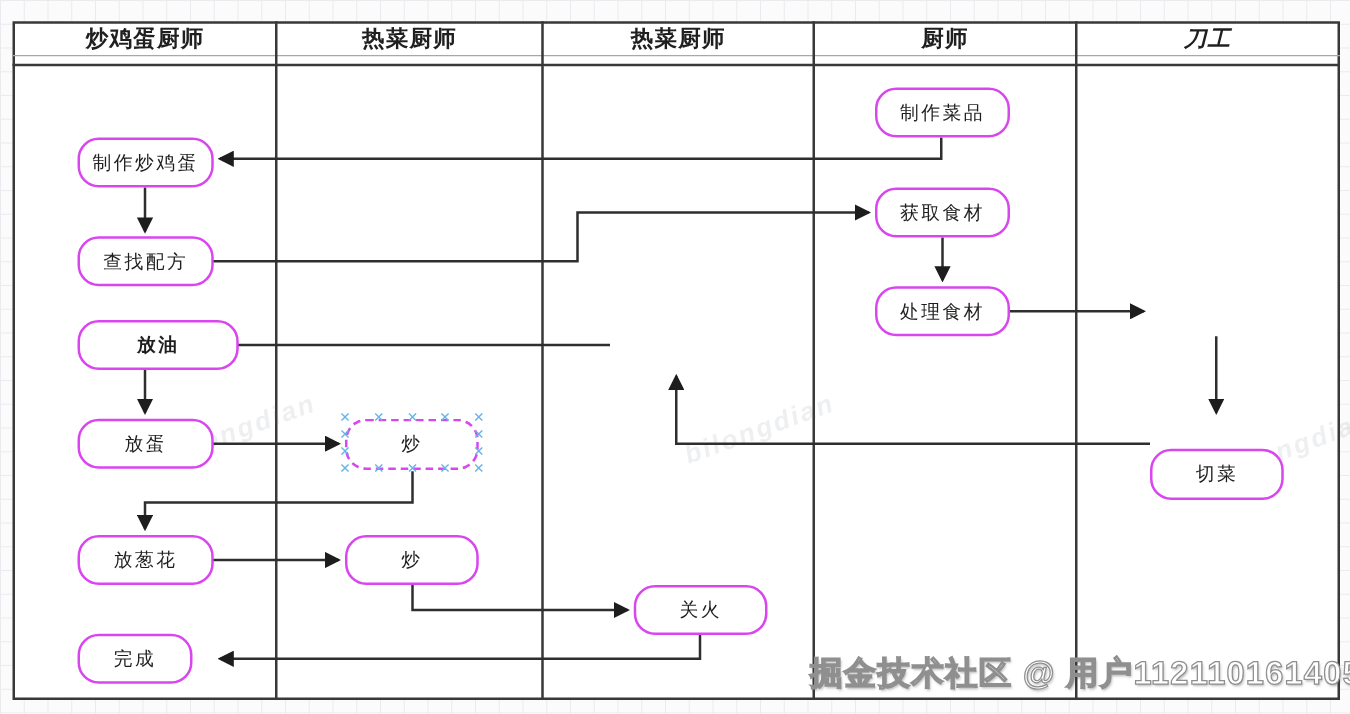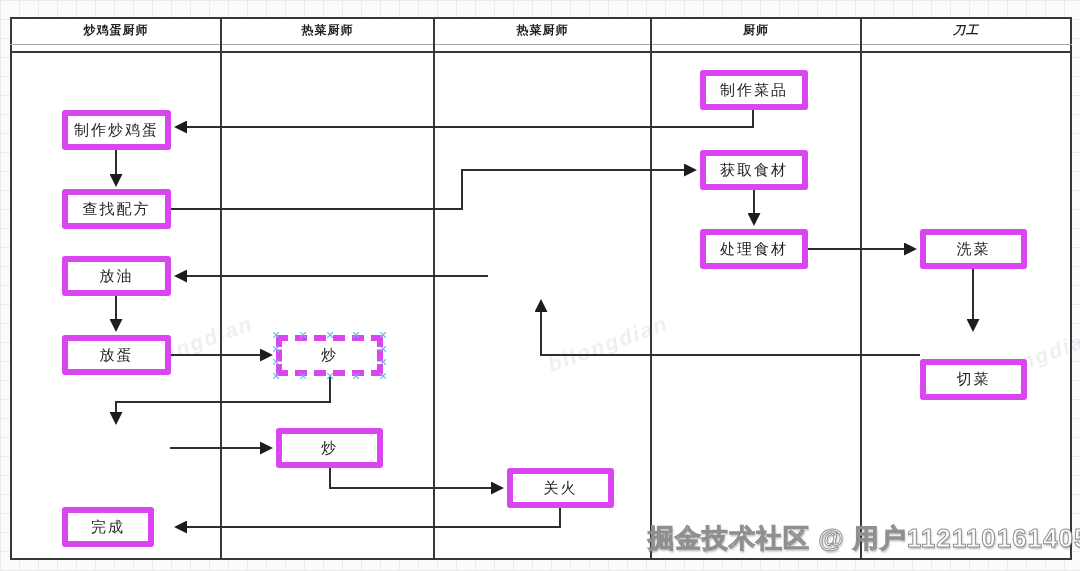--- a/index.html
+++ b/index.html
@@ -15,25 +15,25 @@
   .canvas{position:relative;width:1080px;height:571px;}
   .frame{
     position:absolute;left:10px;top:17px;width:1062px;height:543px;
     background:#ffffff;border:2px solid #383838;box-sizing:border-box;
   }
   .vline{position:absolute;top:17px;height:543px;width:2px;background:#383838;}
   .hline-light{position:absolute;left:10px;width:1062px;height:1px;background:#a8a8a8;top:44px;}
   .hline-dark{position:absolute;left:10px;width:1062px;height:2px;background:#383838;top:51px;}
   .lane-header{
     position:absolute;top:17px;height:27px;display:flex;align-items:center;justify-content:center;
-    font-size:12px;font-weight:bold;color:#1f1f1f;letter-spacing:1px;cursor:default;
+    font-size:18px;font-weight:bold;color:#1f1f1f;letter-spacing:1px;cursor:default;
   }
   .node{
     position:absolute;box-sizing:border-box;
-    border:6px solid #d946ef;border-radius:3px;background:#ffffff;
+    border:2px solid #d946ef;border-radius:17px;background:#ffffff;
     display:flex;align-items:center;justify-content:center;
     font-size:15px;color:#1f1f1f;letter-spacing:2px;z-index:3;
   }
   .node.selected{border-style:dashed;}
   .edges{position:absolute;left:0;top:0;z-index:2;}
   .edges polyline{fill:none;stroke:#2e2e2e;stroke-width:2;}
   .handle{
     position:absolute;z-index:4;color:#66b5e5;font-size:11px;font-weight:bold;
     transform:translate(-50%,-50%);line-height:1;cursor:grab;
   }
@@ -90,30 +90,30 @@
     <polyline points="116,296 116,330" marker-end="url(#arr)"></polyline>
     <polyline points="170,355 271,355" marker-end="url(#arr)"></polyline>
     <polyline points="330,377 330,402 116,402 116,423" marker-end="url(#arr)"></polyline>
     <polyline points="170,448 271,448" marker-end="url(#arr)"></polyline>
     <polyline points="330,468 330,488 502,488" marker-end="url(#arr)"></polyline>
     <polyline points="560,508 560,527 176,527" marker-end="url(#arr)"></polyline>
   </svg>
 
   <div class="node" style="left:62px;top:110px;width:109px;height:40px;">制作炒鸡蛋</div>
   <div class="node" style="left:62px;top:189px;width:109px;height:40px;">查找配方</div>
-  <div class="node" style="left:62px;top:256px;width:109px;height:40px;">放油</div>
+  <div class="node" style="left:62px;top:256px;width:129px;height:40px;font-weight:bold;">放油</div>
   <div class="node" style="left:62px;top:335px;width:109px;height:40px;">放蛋</div>
+  <div class="node" style="left:62px;top:428px;width:109px;height:40px;">放葱花</div>
   <div class="node" style="left:62px;top:507px;width:92px;height:40px;">完成</div>
   <div class="node selected" style="left:276px;top:335px;width:107px;height:41px;">炒</div>
   <div class="node" style="left:276px;top:428px;width:107px;height:40px;">炒</div>
   <div class="node" style="left:507px;top:468px;width:107px;height:40px;">关火</div>
   <div class="node" style="left:700px;top:70px;width:108px;height:40px;">制作菜品</div>
   <div class="node" style="left:700px;top:150px;width:108px;height:40px;">获取食材</div>
   <div class="node" style="left:700px;top:229px;width:108px;height:40px;">处理食材</div>
-  <div class="node" style="left:920px;top:229px;width:107px;height:40px;">洗菜</div>
   <div class="node" style="left:920px;top:335px;width:107px;height:41px;margin-top:24px;">切菜</div>
 
   <span class="handle" style="left:276px;top:335px;">✕</span>
   <span class="handle" style="left:303px;top:335px;">✕</span>
   <span class="handle" style="left:330px;top:335px;">✕</span>
   <span class="handle" style="left:356px;top:335px;">✕</span>
   <span class="handle" style="left:383px;top:335px;">✕</span>
   <span class="handle" style="left:276px;top:349px;">✕</span>
   <span class="handle" style="left:276px;top:362px;">✕</span>
   <span class="handle" style="left:383px;top:349px;">✕</span>

